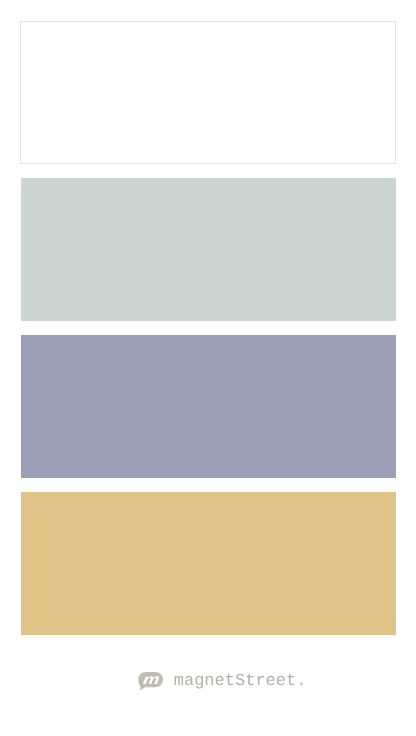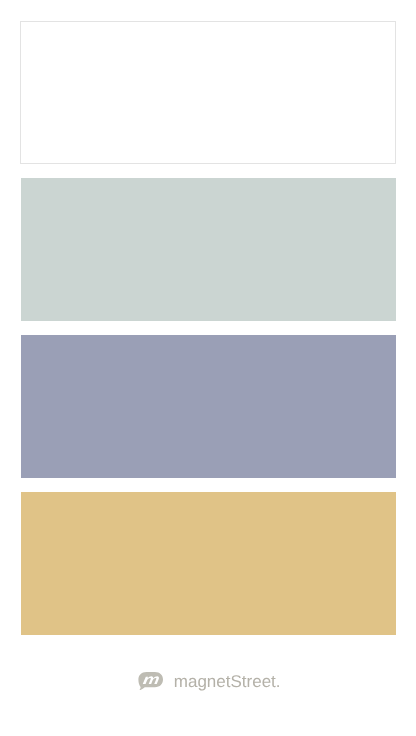--- a/index.html
+++ b/index.html
@@ -36,20 +36,21 @@
     top: 669px;
     width: 416px;
     height: 24px;
   }
   .brand-inner {
     position: absolute;
     left: 138.2px;
     top: 0;
     display: flex;
     align-items: flex-start;
+    font-family: Liberation Mono, monospace;
   }
   .brand-mark {
     width: 25.4px;
     height: 18.7px;
     display: block;
     margin-top: 2.6px;
   }
   .brand-text {
     -webkit-font-smoothing: antialiased;
     transform: translateZ(0);

